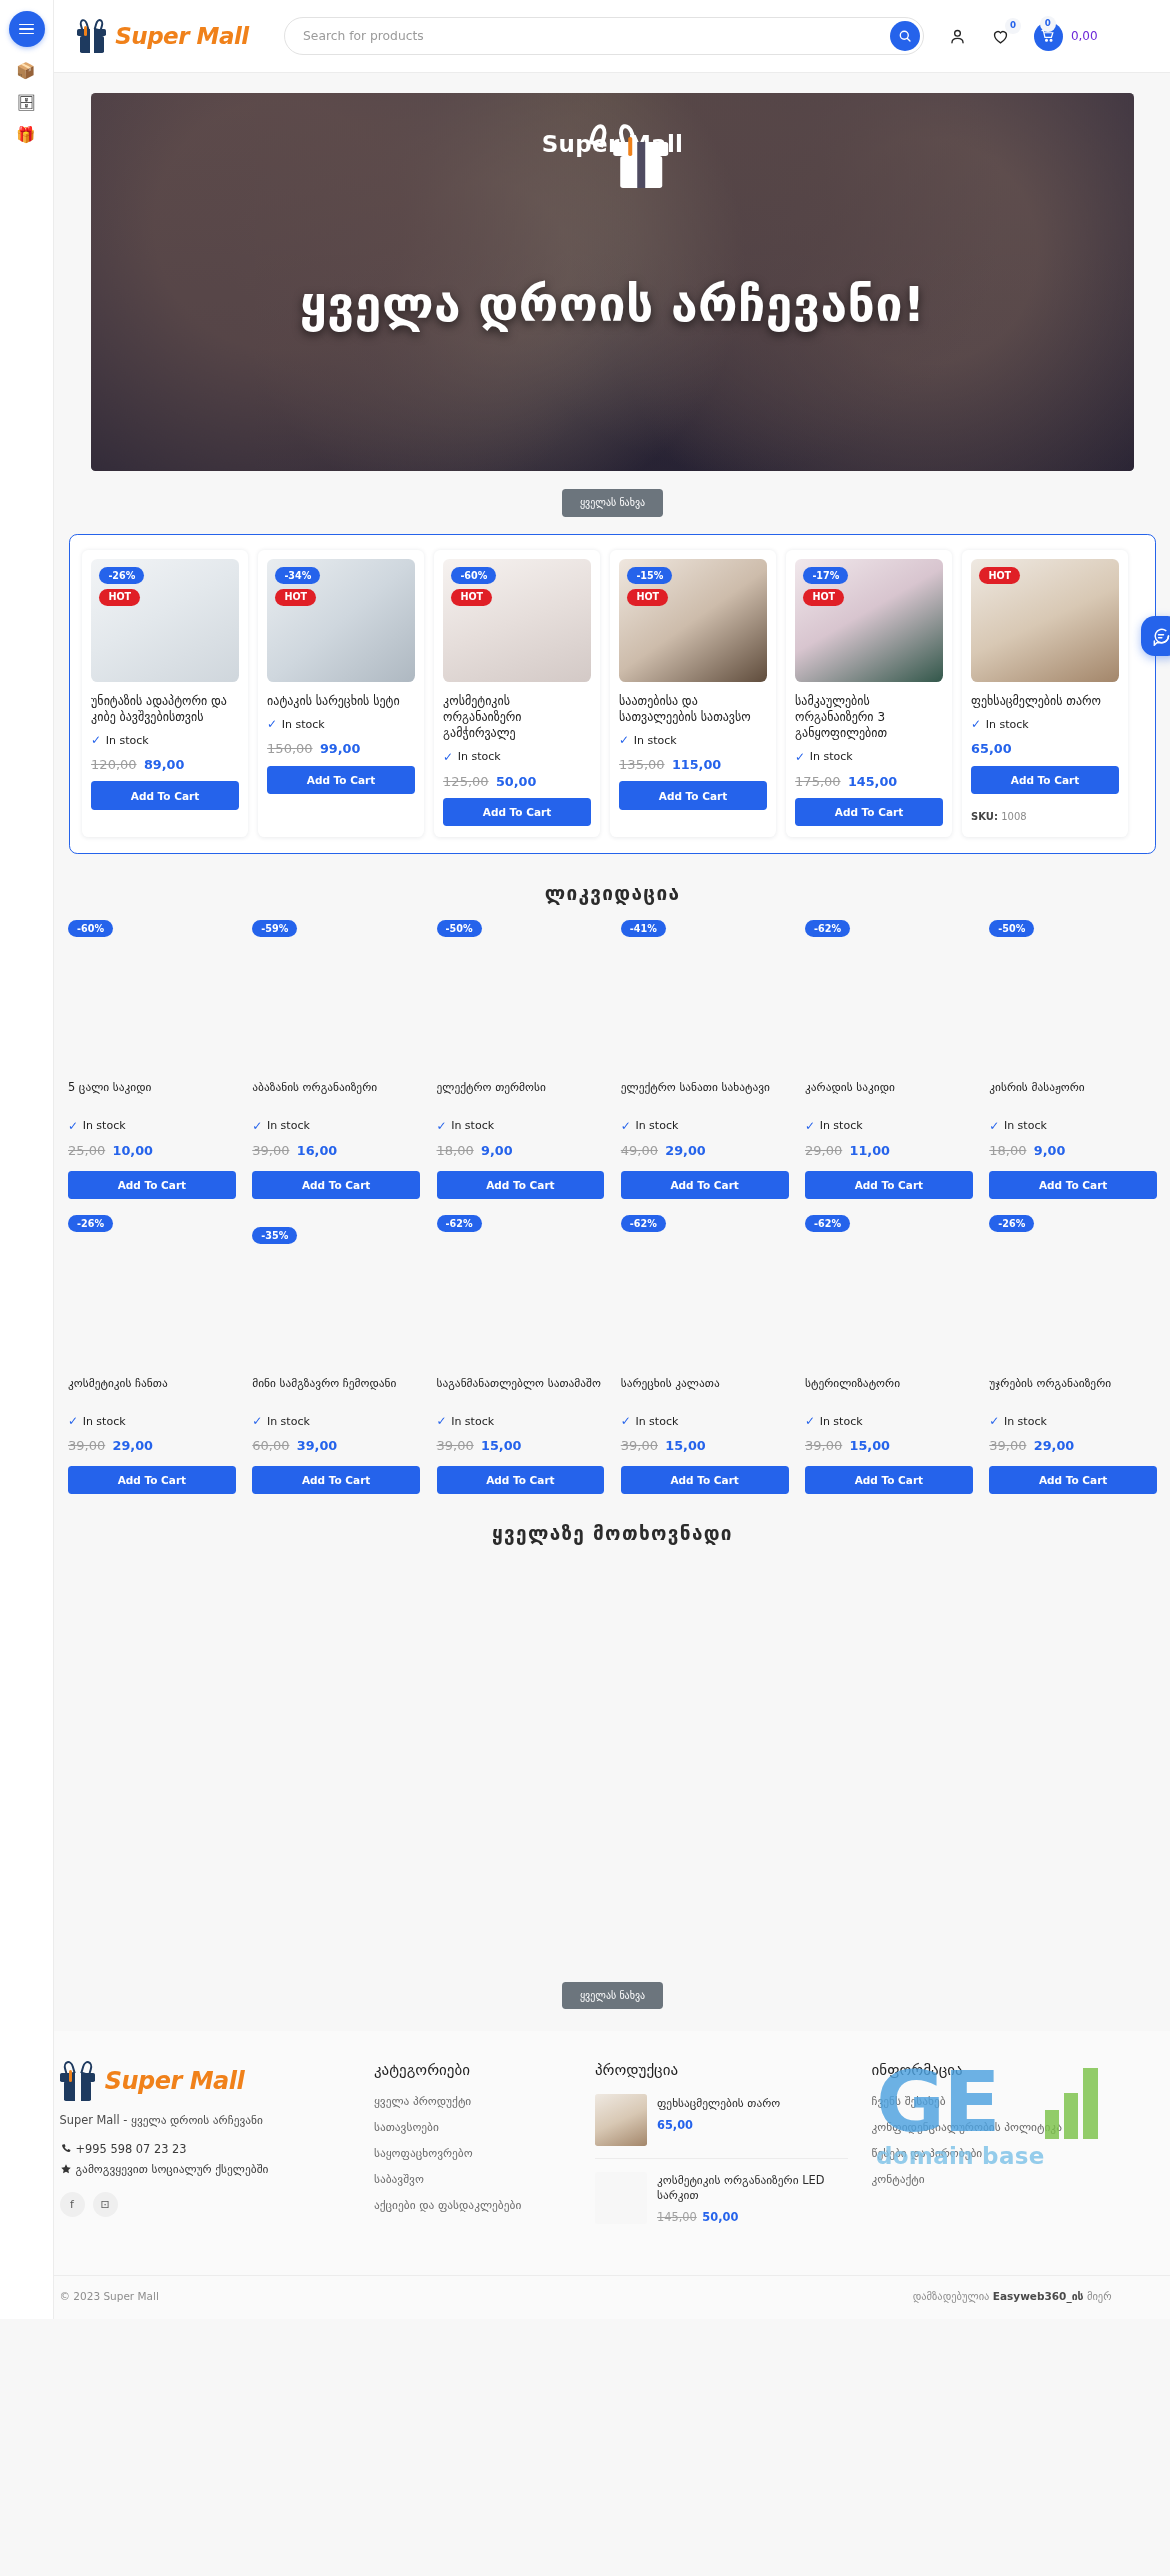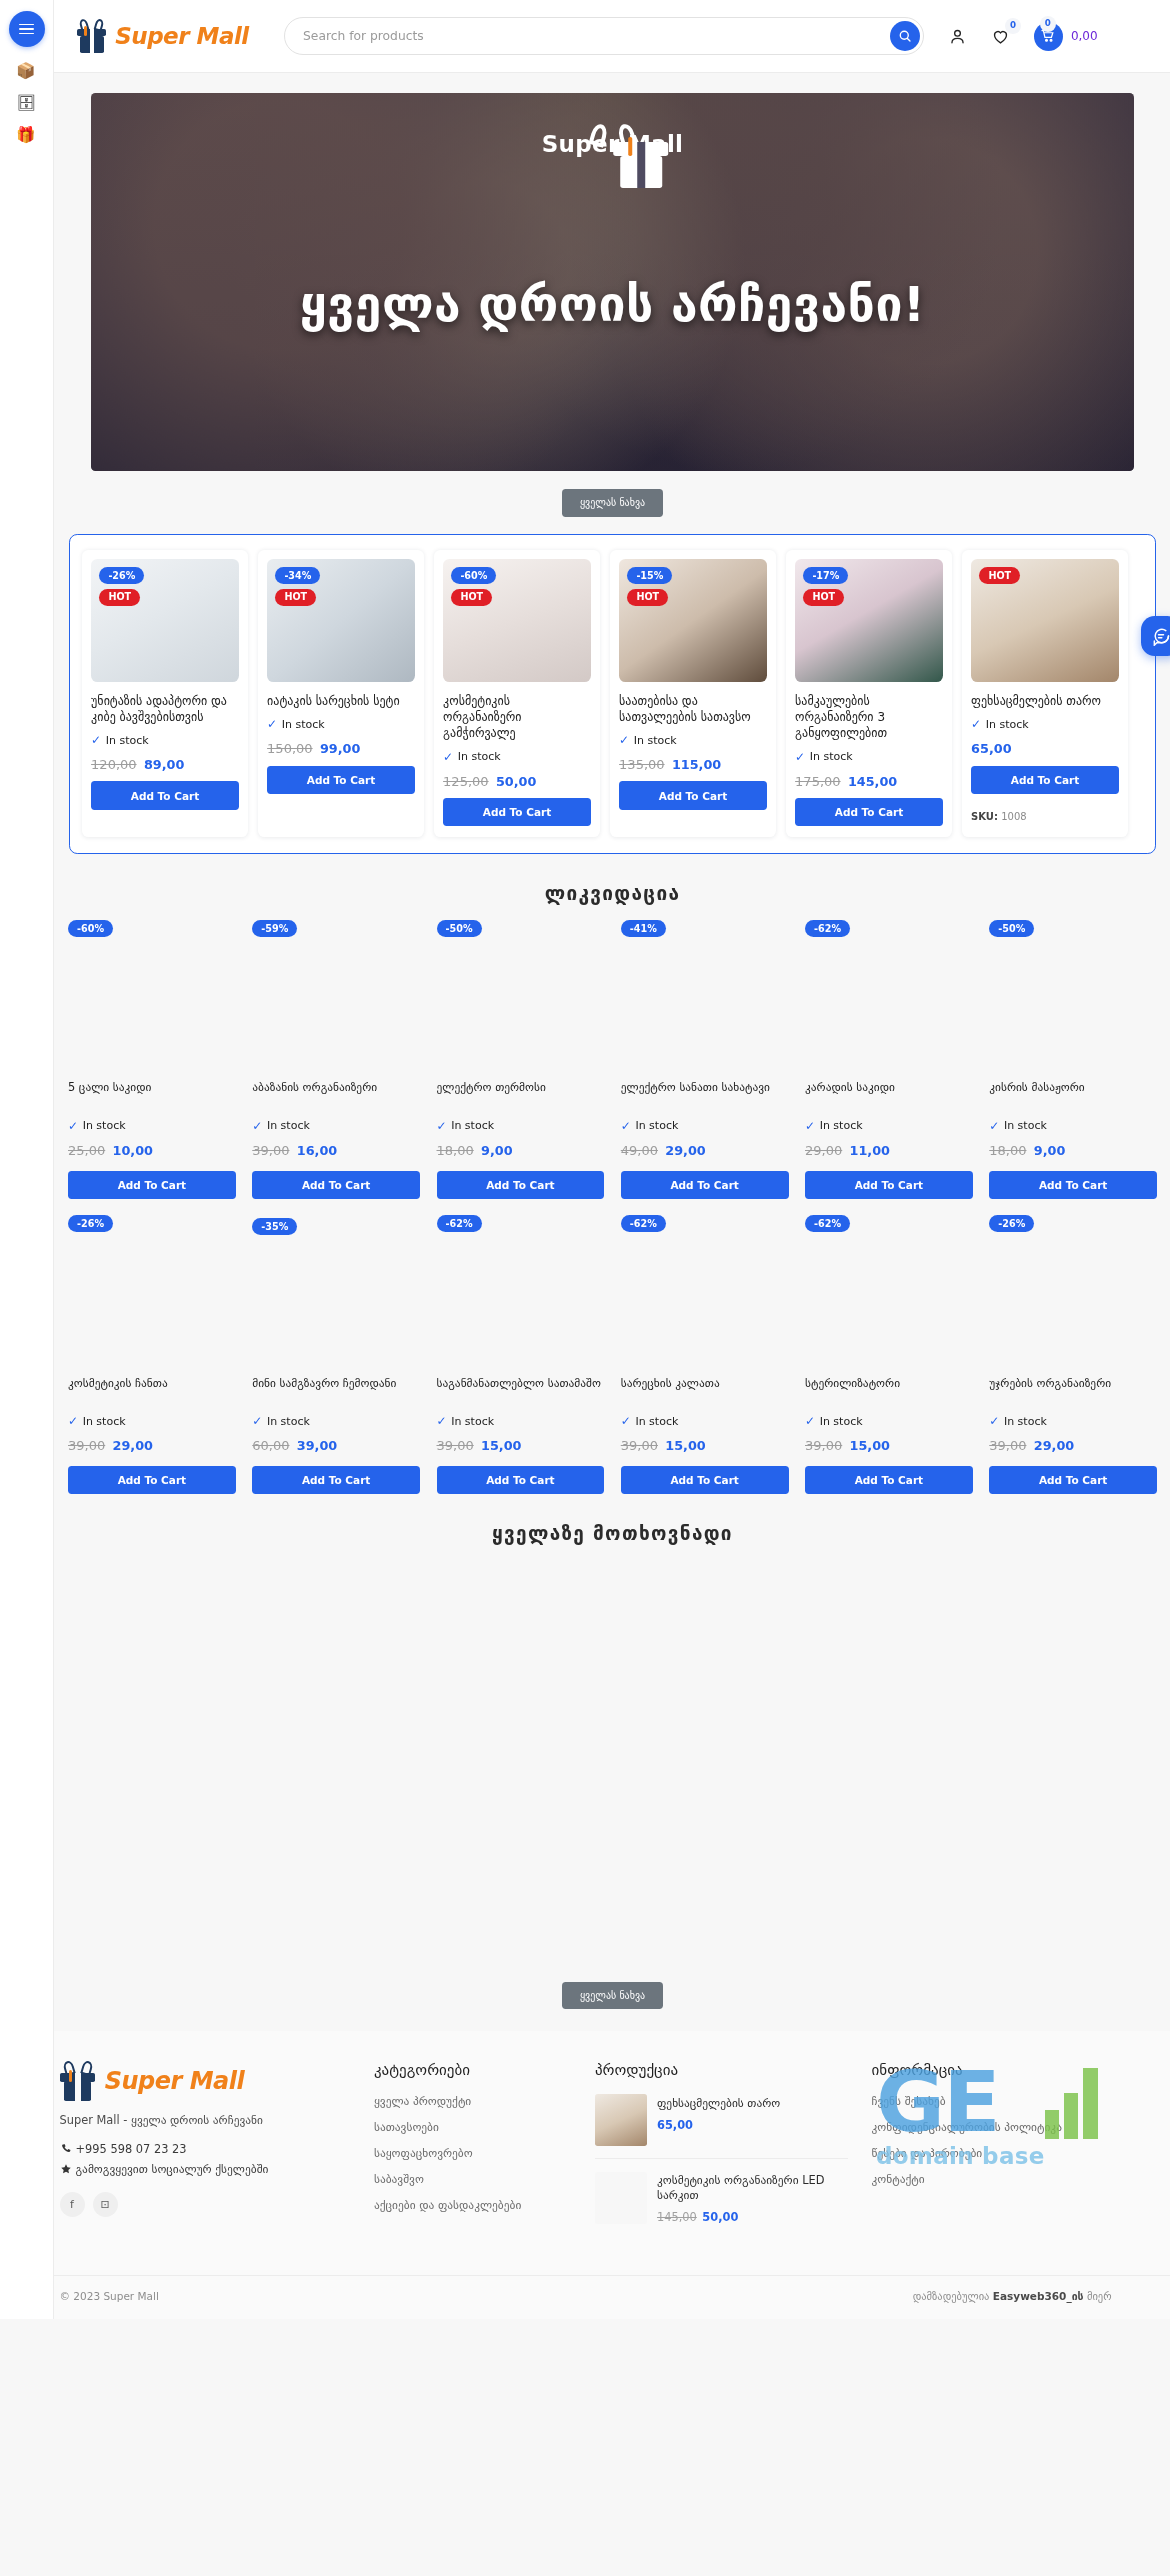--- a/index.html
+++ b/index.html
@@ -545,21 +545,21 @@
         <div class="instock"><span class="tick">✓</span>In stock</div>
         <div class="price-row">
           <span class="price-old">39,00</span>
           <span class="price-new">29,00</span>
         </div>
         <button class="btn-cart">Add To Cart</button>
       </div>
       <div class="gcard">
         <div class="thumb">
           <div class="ph ph-blank"></div>
-          <span class="badge-off" style="left:0;top:3px">-35%</span>
+          <span class="badge-off" style="left:0;top:12px">-35%</span>
         </div>
         <div class="title">მინი სამგზავრო ჩემოდანი</div>
         <div class="instock"><span class="tick">✓</span>In stock</div>
         <div class="price-row">
           <span class="price-old">60,00</span>
           <span class="price-new">39,00</span>
         </div>
         <button class="btn-cart">Add To Cart</button>
       </div>
       <div class="gcard">

